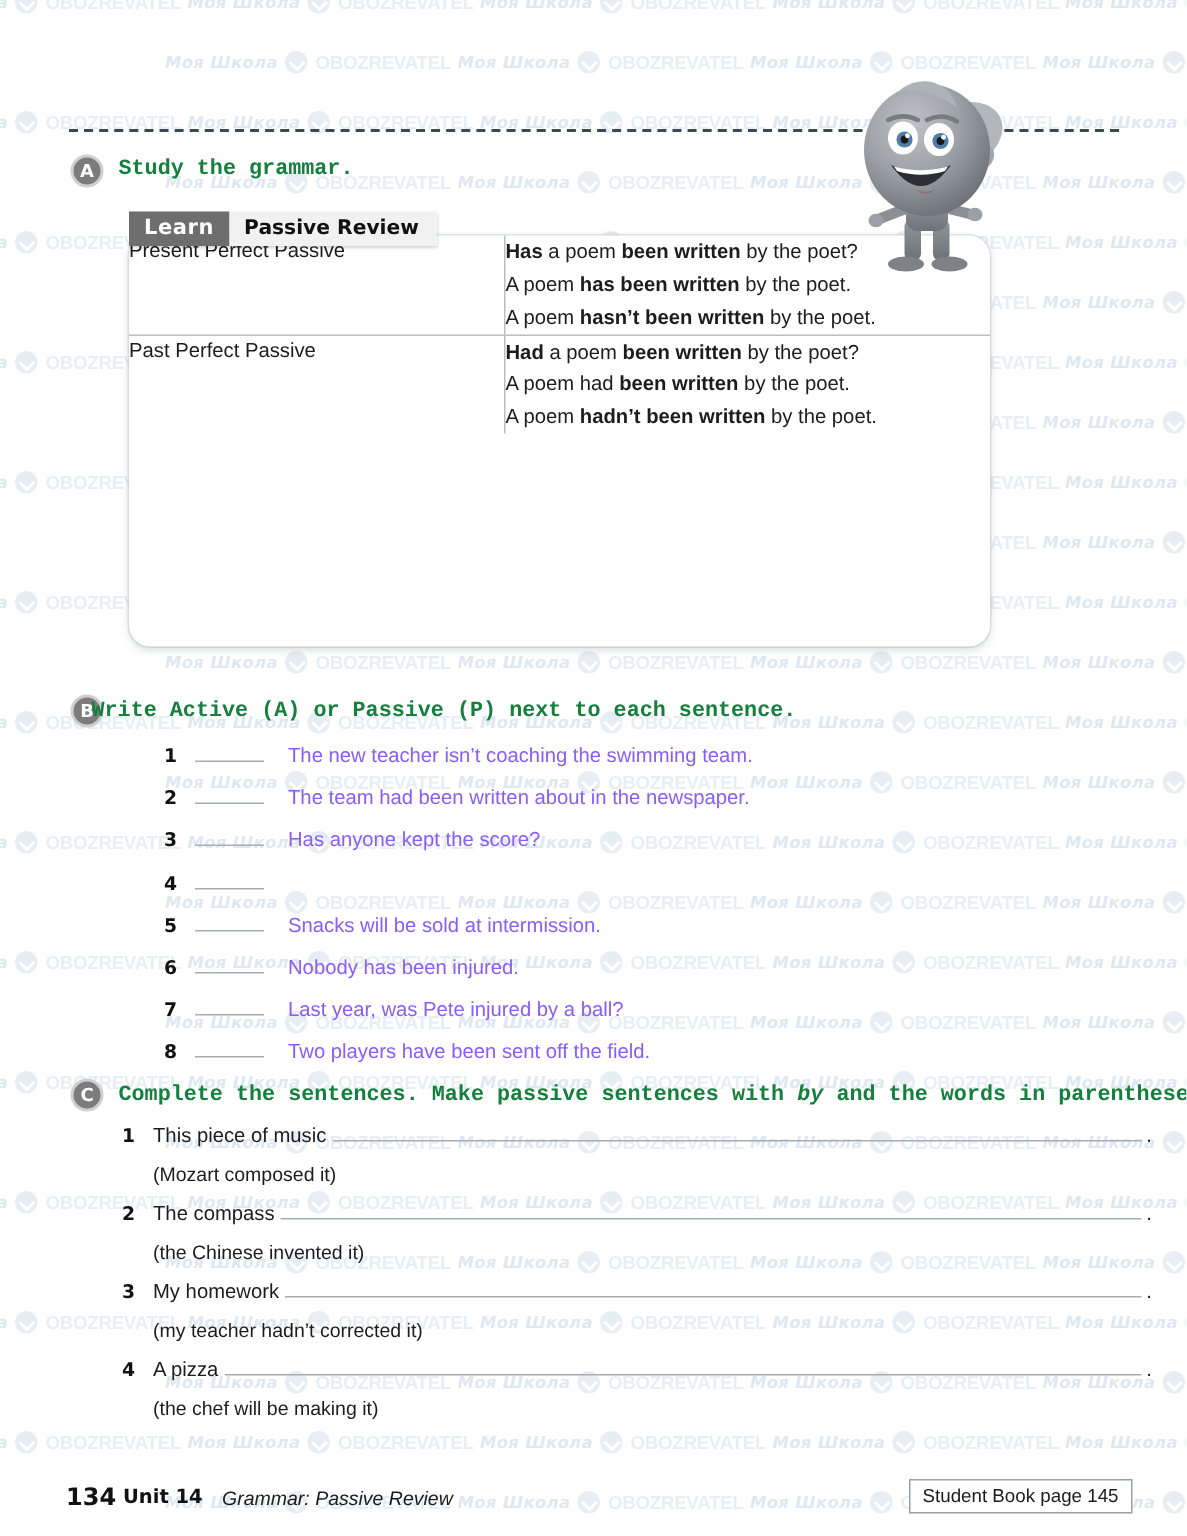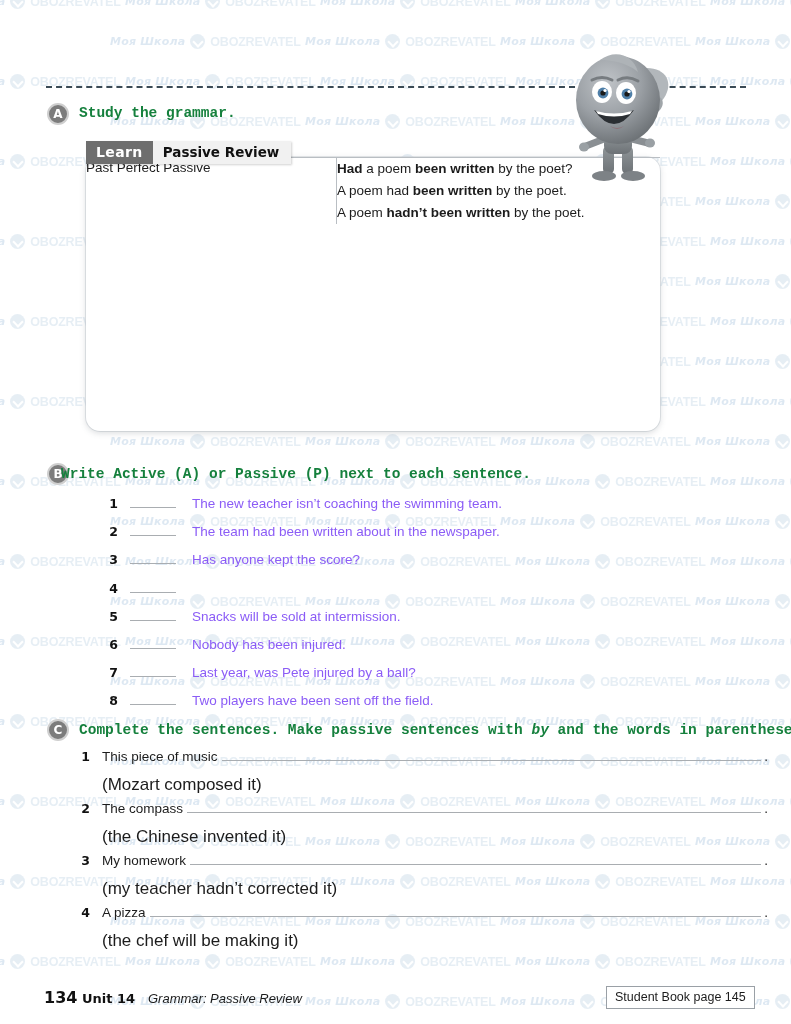--- a/index.html
+++ b/index.html
@@ -260,21 +260,21 @@
     height: 11px;
     margin: 0 3px 0 4px;
   }
   .c-period {
     font-size: 13.5px;
     color: #1c1c1c;
     flex: none;
   }
   .c-hint {
     position: absolute;
-    font-size: 17px;
+    font-size: 13px;
     color: #1c1c1c;
     white-space: nowrap;
   }
 
   
   .footer-page {
     position: absolute;
     left: 44px;
     top: 988px;
     font-family: "DejaVu Sans", sans-serif;
@@ -934,20 +934,28 @@
     <div class="sec-heading" style="left:79px; top:105px;">Study the grammar.</div>
 
     <div class="learn-tab">
       <div class="learn-label">Learn</div>
       <div class="learn-topic">Passive Review</div>
     </div>
 
     <div class="grammar-box">
       <table class="grammar-table">
         <tbody id="grammar-body">
+            <tr>
+              <td class="g-name" style="width: 250px;">Present Perfect Passive</td>
+              <td class="g-forms">
+                <div><b>Has</b> a poem <b>been written</b> by the poet?</div>
+                <div>A poem <b>has been written</b> by the poet.</div>
+                <div>A poem <b>hasn’t been written</b> by the poet.</div>
+              </td>
+            </tr>
             <tr class="g-sep">
               <td class="g-name" style="width: 250px;">Past Perfect Passive</td>
               <td class="g-forms">
                 <div><b>Had</b> a poem <b>been written</b> by the poet?</div>
                 <div>A poem had <b>been written</b> by the poet.</div>
                 <div>A poem <b>hadn’t been written</b> by the poet.</div>
               </td>
             </tr>
           </tbody>
       </table>

